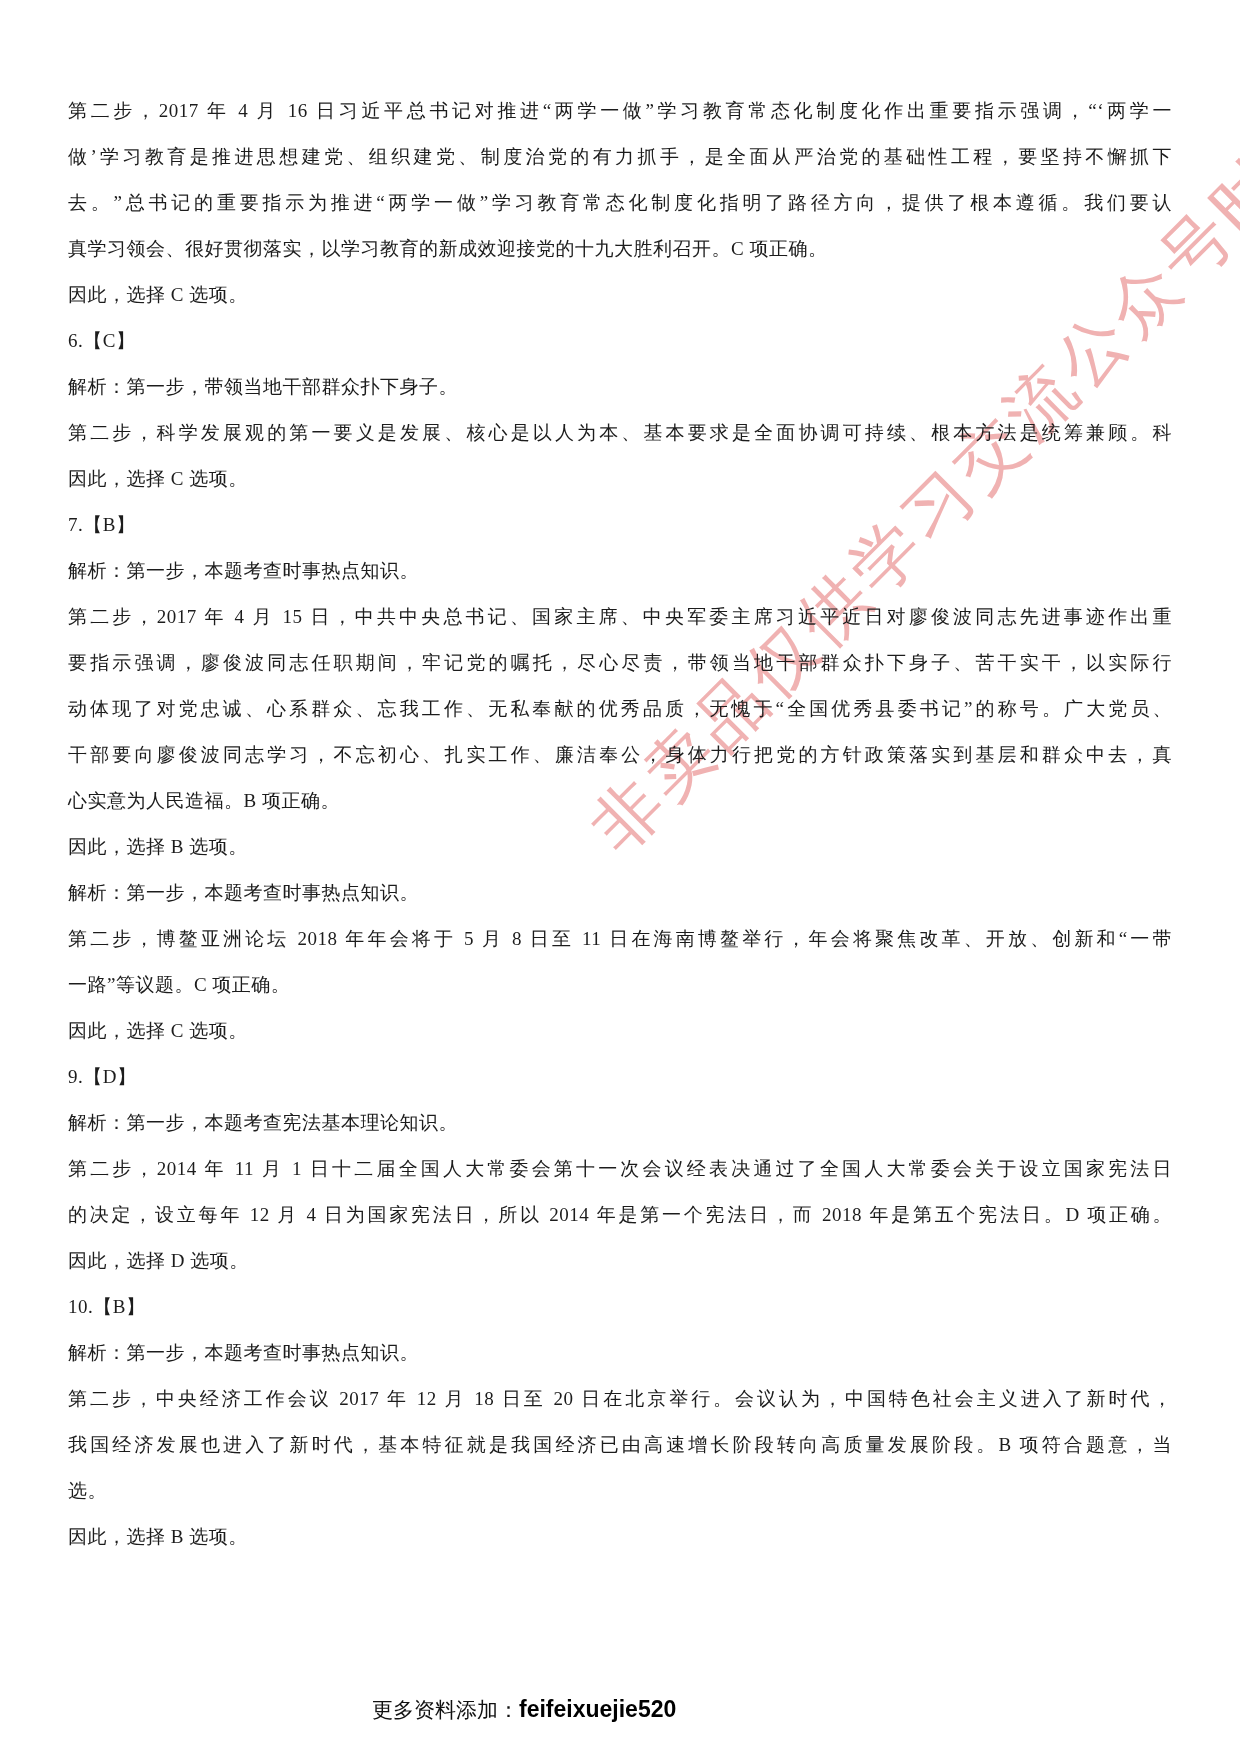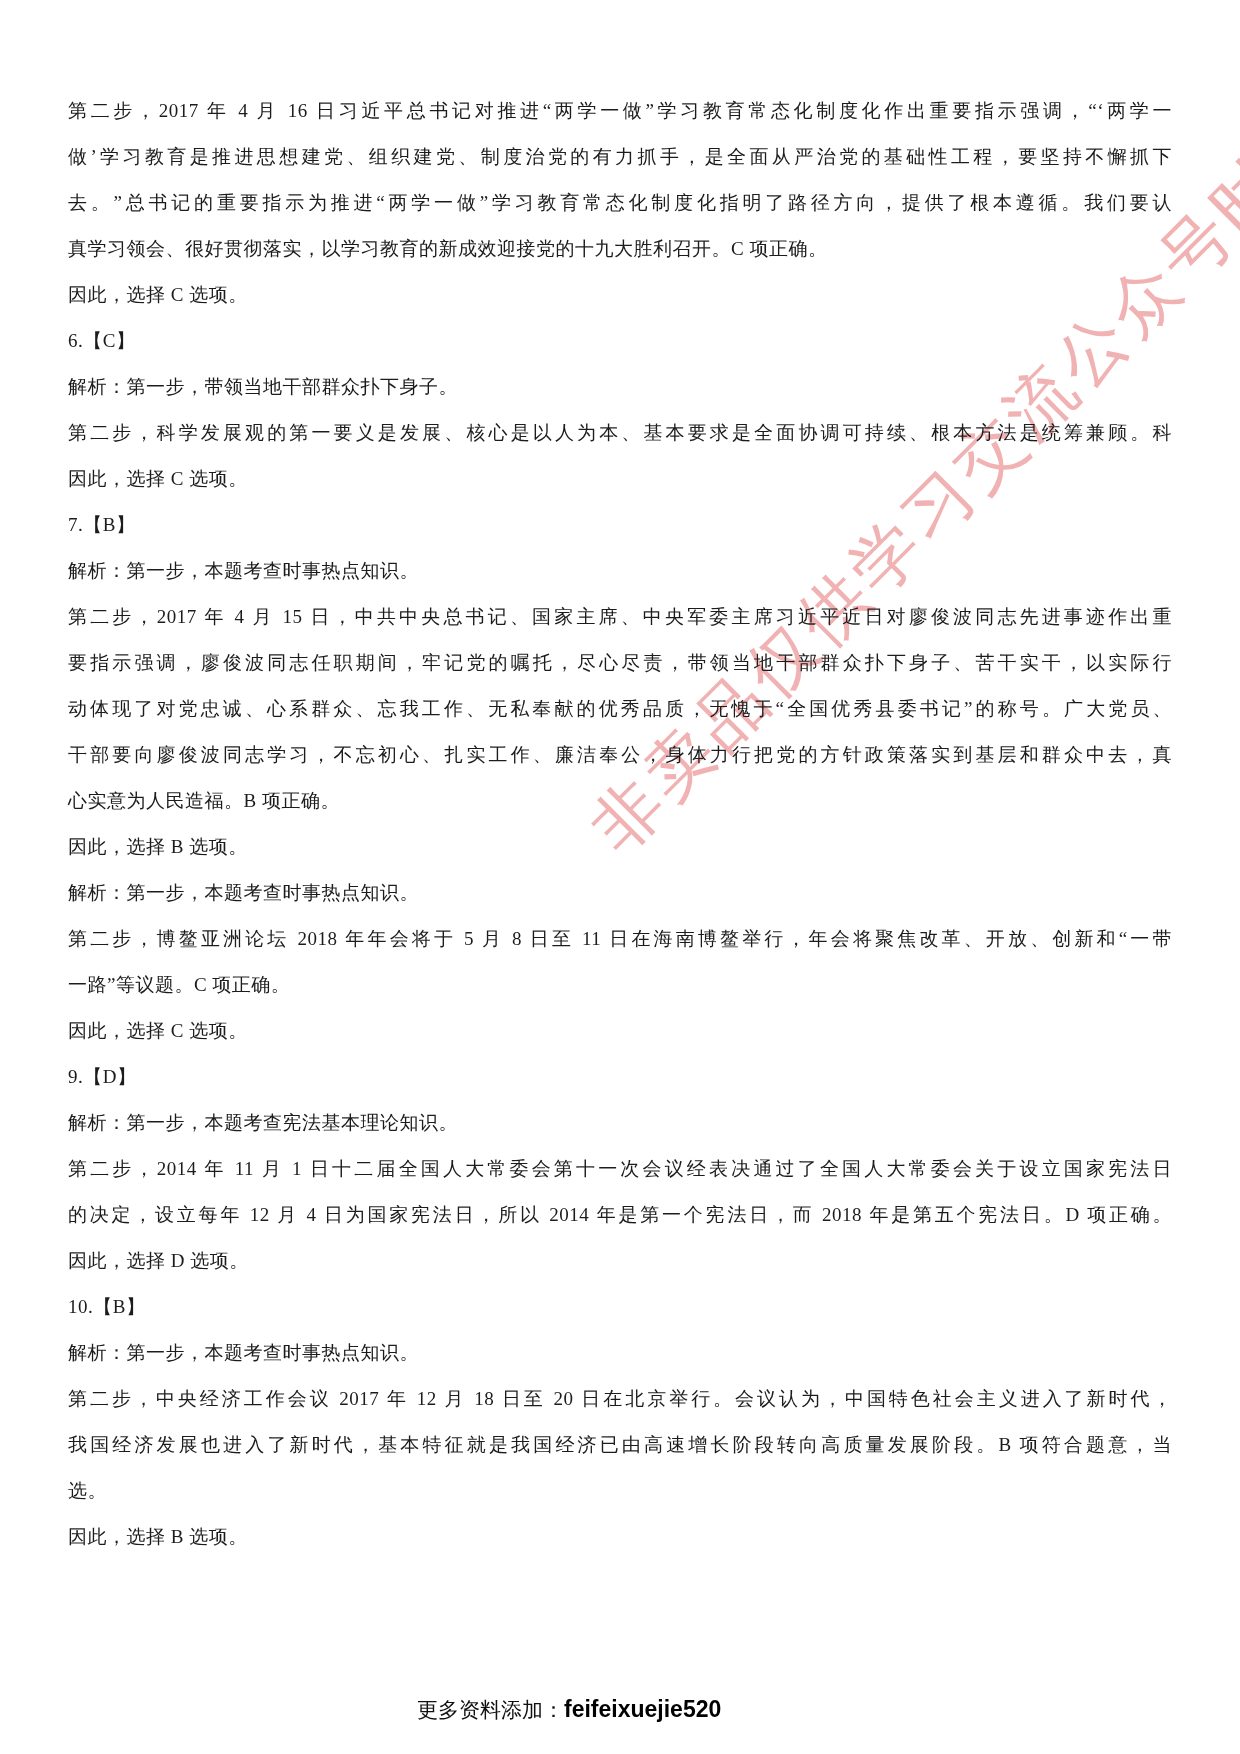--- a/index.html
+++ b/index.html
@@ -62,21 +62,20 @@
   }
   
   .footer {
     position: absolute;
     left: 372px;
     top: 1694px;
     z-index: 2;
     font-size: 21px;
     line-height: 30px;
     white-space: nowrap;
-    margin-left: 45px;
   }
   .footer .prefix {
     font-family: "Liberation Serif", "DejaVu Serif", serif;
     color: #111111;
   }
   .footer .account {
     font-family: "Liberation Sans", "DejaVu Sans", sans-serif;
     font-weight: bold;
     font-size: 23px;
     color: #000000;

